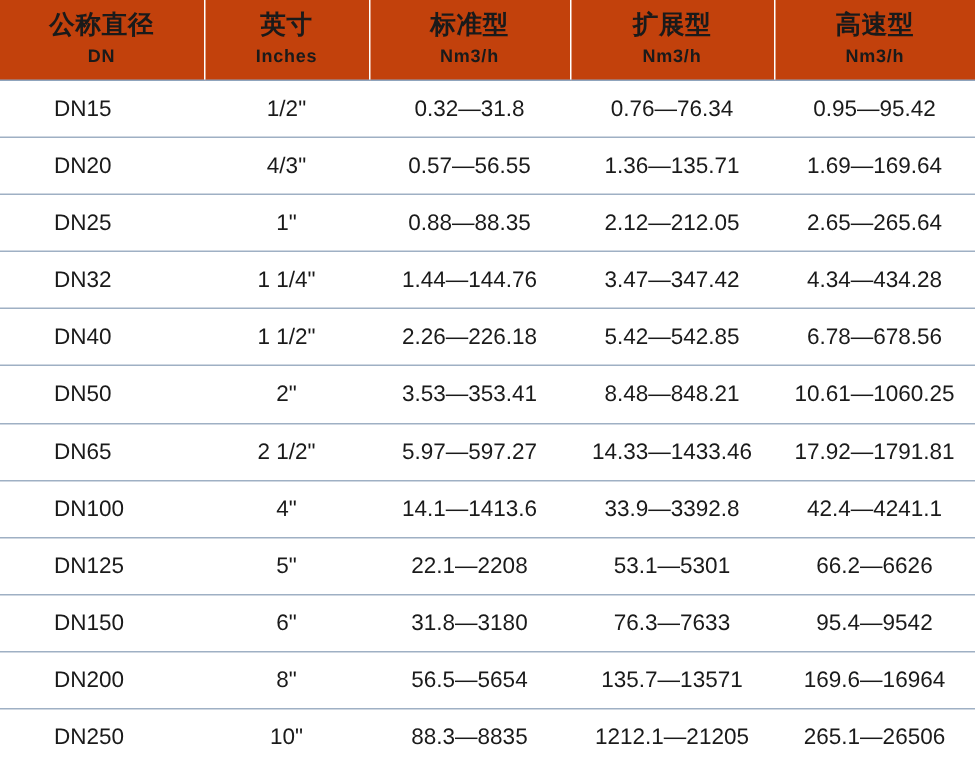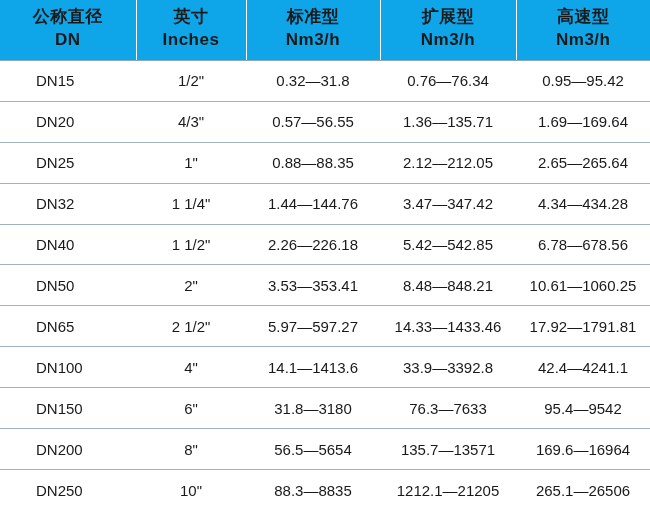--- a/index.html
+++ b/index.html
@@ -19,40 +19,40 @@
     border-collapse: collapse;
     table-layout: fixed;
   }
   .spec-table col.c0 { width: 136px; }
   .spec-table col.c1 { width: 110px; }
   .spec-table col.c2 { width: 134px; }
   .spec-table col.c3 { width: 136px; }
   .spec-table col.c4 { width: 134px; }
 
   thead th {
-    background: #0ea5e9;
+    background: #c2410c;
     color: #1a1a1a;
     font-size: 17px;
     font-weight: bold;
     text-align: center;
     padding: 6px 2px 8px 2px;
     border-right: 1px solid #ffffff;
     border-bottom: 1px solid #8fa4bd;
     line-height: 1.35;
   }
   thead th:last-child { border-right: none; }
   thead .hdr-line1 {
     display: block;
     font-size: 17px;
     font-weight: bold;
     letter-spacing: 0.5px;
   }
   thead .hdr-line2 {
     display: block;
-    font-size: 17px;
+    font-size: 12px;
     font-weight: bold;
     letter-spacing: 0.5px;
   }
 
   tbody td {
     font-size: 15px;
     color: #1a1a1a;
     text-align: center;
     padding: 3px 2px;
     border-bottom: 1px solid #9fb0c4;
@@ -153,20 +153,27 @@
         <td>17.92—1791.81</td>
       </tr>
       <tr>
         <td class="col-dn">DN100</td>
         <td>4"</td>
         <td>14.1—1413.6</td>
         <td>33.9—3392.8</td>
         <td>42.4—4241.1</td>
       </tr>
       <tr>
+        <td class="col-dn">DN125</td>
+        <td>5"</td>
+        <td>22.1—2208</td>
+        <td>53.1—5301</td>
+        <td>66.2—6626</td>
+      </tr>
+      <tr>
         <td class="col-dn">DN150</td>
         <td>6"</td>
         <td>31.8—3180</td>
         <td>76.3—7633</td>
         <td>95.4—9542</td>
       </tr>
       <tr>
         <td class="col-dn">DN200</td>
         <td>8"</td>
         <td>56.5—5654</td>

